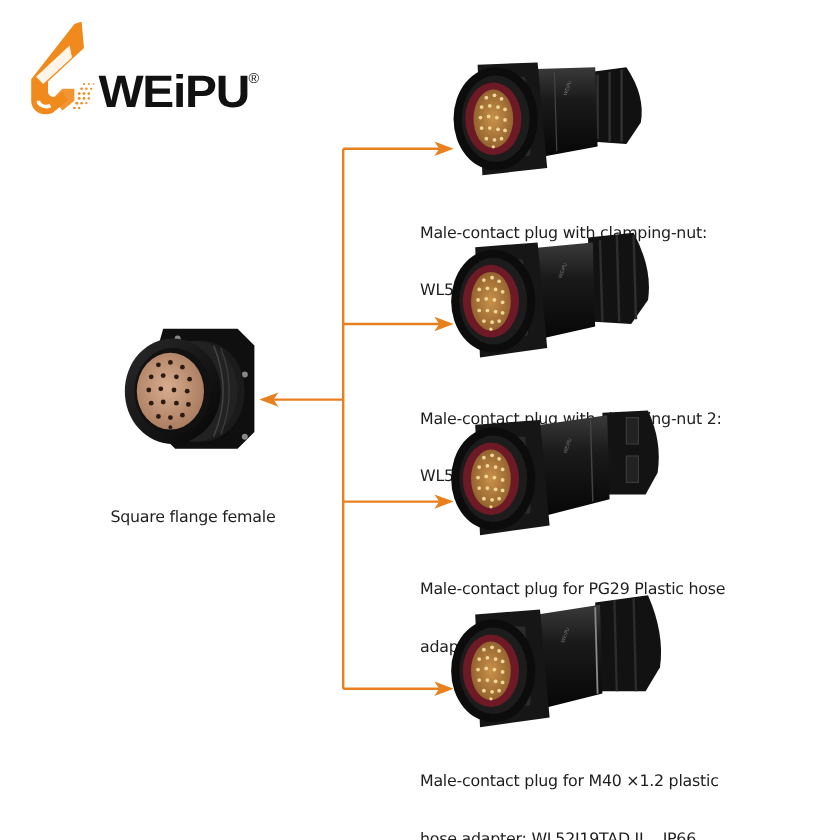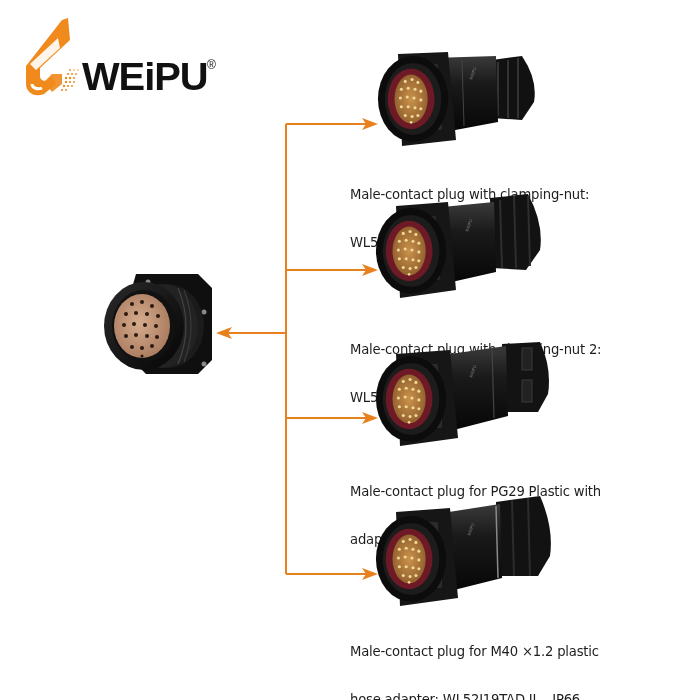--- a/index.html
+++ b/index.html
@@ -152,20 +152,21 @@
       <circle cx="49" cy="68" r="2"></circle>
       <circle cx="59" cy="69" r="2"></circle>
     <circle cx="34" cy="79" r="2"></circle>
       <circle cx="44" cy="80" r="2"></circle>
       <circle cx="54" cy="78" r="2"></circle>
     <circle cx="44" cy="88" r="1.6"></circle>
   </g>
 </svg>
 
 <div class="abs caption" style="left:92px;top:392px">
+  <span class="caption-line">Square flange female</span>
 </div>
 
 <svg width="0" height="0" style="position:absolute">
   <defs>
     <linearGradient id="plugBody" x1="0" y1="0" x2="0" y2="1">
       <stop offset="0%" stop-color="#3a3a3a"></stop>
       <stop offset="35%" stop-color="#1a1a1a"></stop>
       <stop offset="100%" stop-color="#050505"></stop>
     </linearGradient>
     <radialGradient id="pinsBg" cx="50%" cy="50%" r="60%">
@@ -251,21 +252,21 @@
   <path d="M120 10 L122 80" stroke="#444" stroke-width="1.2"></path>
   <text x="100" y="40" font-size="4" fill="#777" font-family="DejaVu Sans, sans-serif" transform="rotate(-70 100 40)">WEIPU</text>
 
   <path d="M24 16 L78 12 L86 100 L28 108 Z" fill="#161616"></path>
   <rect x="54" y="26" width="12" height="28" rx="2" fill="#2b2b2b"></rect>
   <rect x="58" y="64" width="12" height="26" rx="2" fill="#2b2b2b"></rect>
   <use href="#plugFront" x="2" y="10" width="78" height="98"></use>
 </svg>
 
 <div class="abs caption" style="left:350px;top:452px">
-  <span class="caption-line">Male-contact plug for PG29 Plastic with</span>
+  <span class="caption-line">Male-contact plug for PG29 Plastic hose</span>
   <span class="caption-line">adapter: WL52J19TAD I    IP66</span>
 </div>
 
 <svg class="abs product-img" style="left:372px;top:494px;width:186px;height:116px" viewBox="0 0 186 116">
 
   <path d="M124 8 L168 2 Q182 34 178 62 L166 82 L126 82 Z" fill="#121212"></path>
   <path d="M140 6 L142 82 M156 4 L158 82" stroke="#2c2c2c" stroke-width="2"></path>
 
   <path d="M64 20 L128 10 L130 84 L66 100 Z" fill="url(#plugBody)"></path>
   <path d="M124 12 L126 84" stroke="#8a8a8a" stroke-width="1.5"></path>

